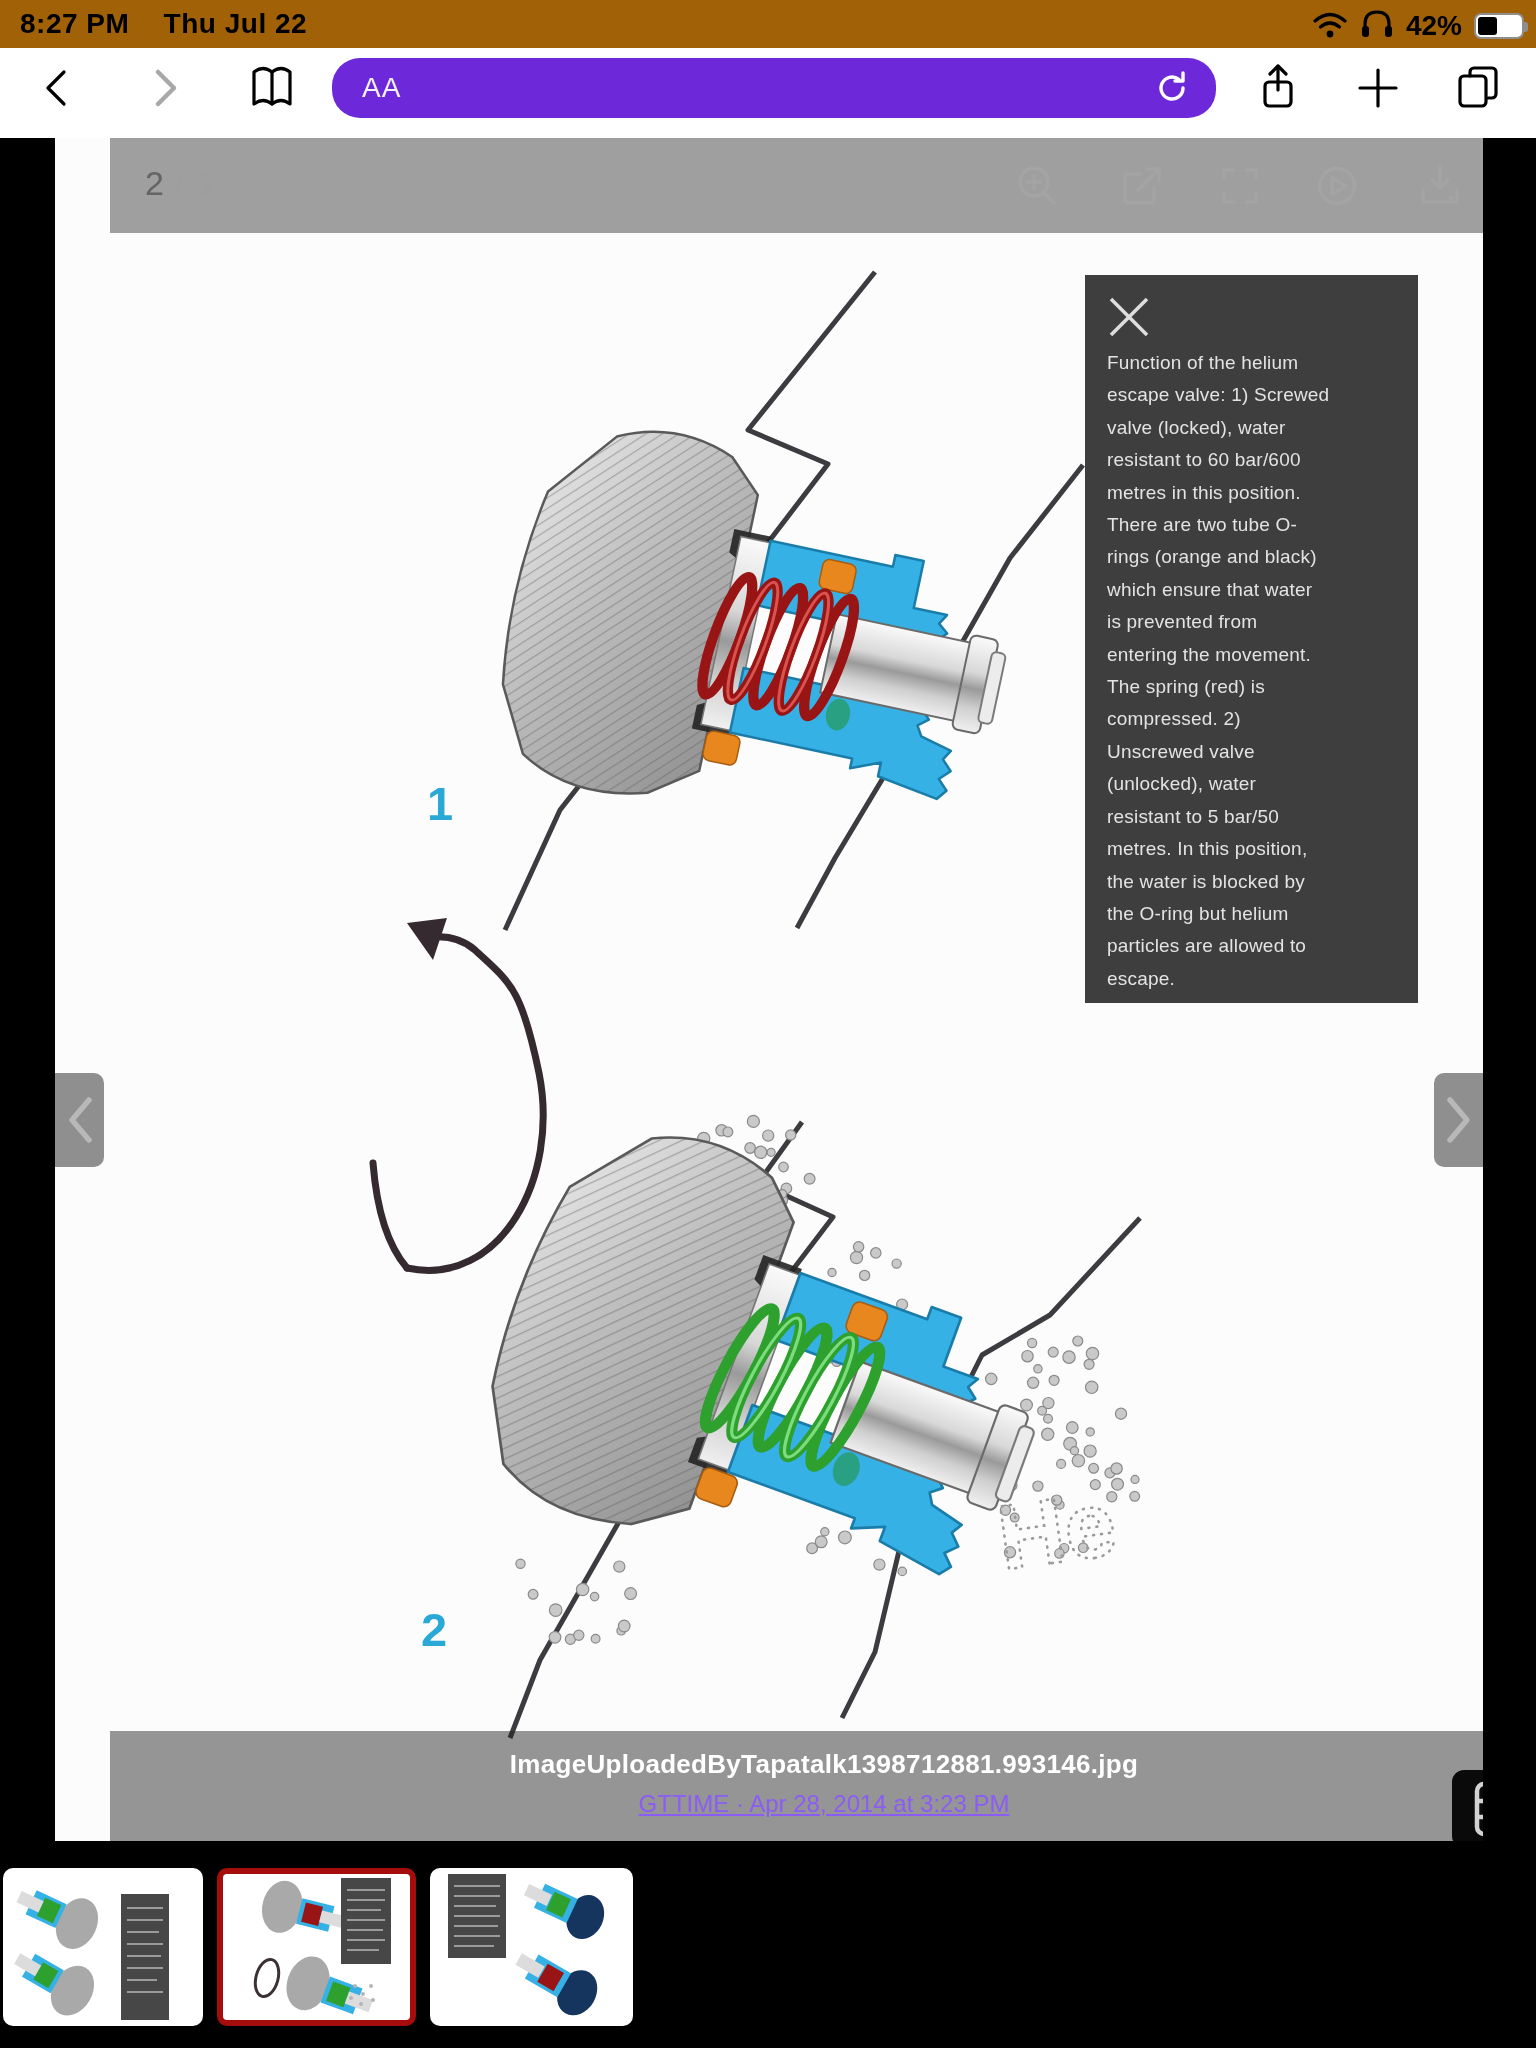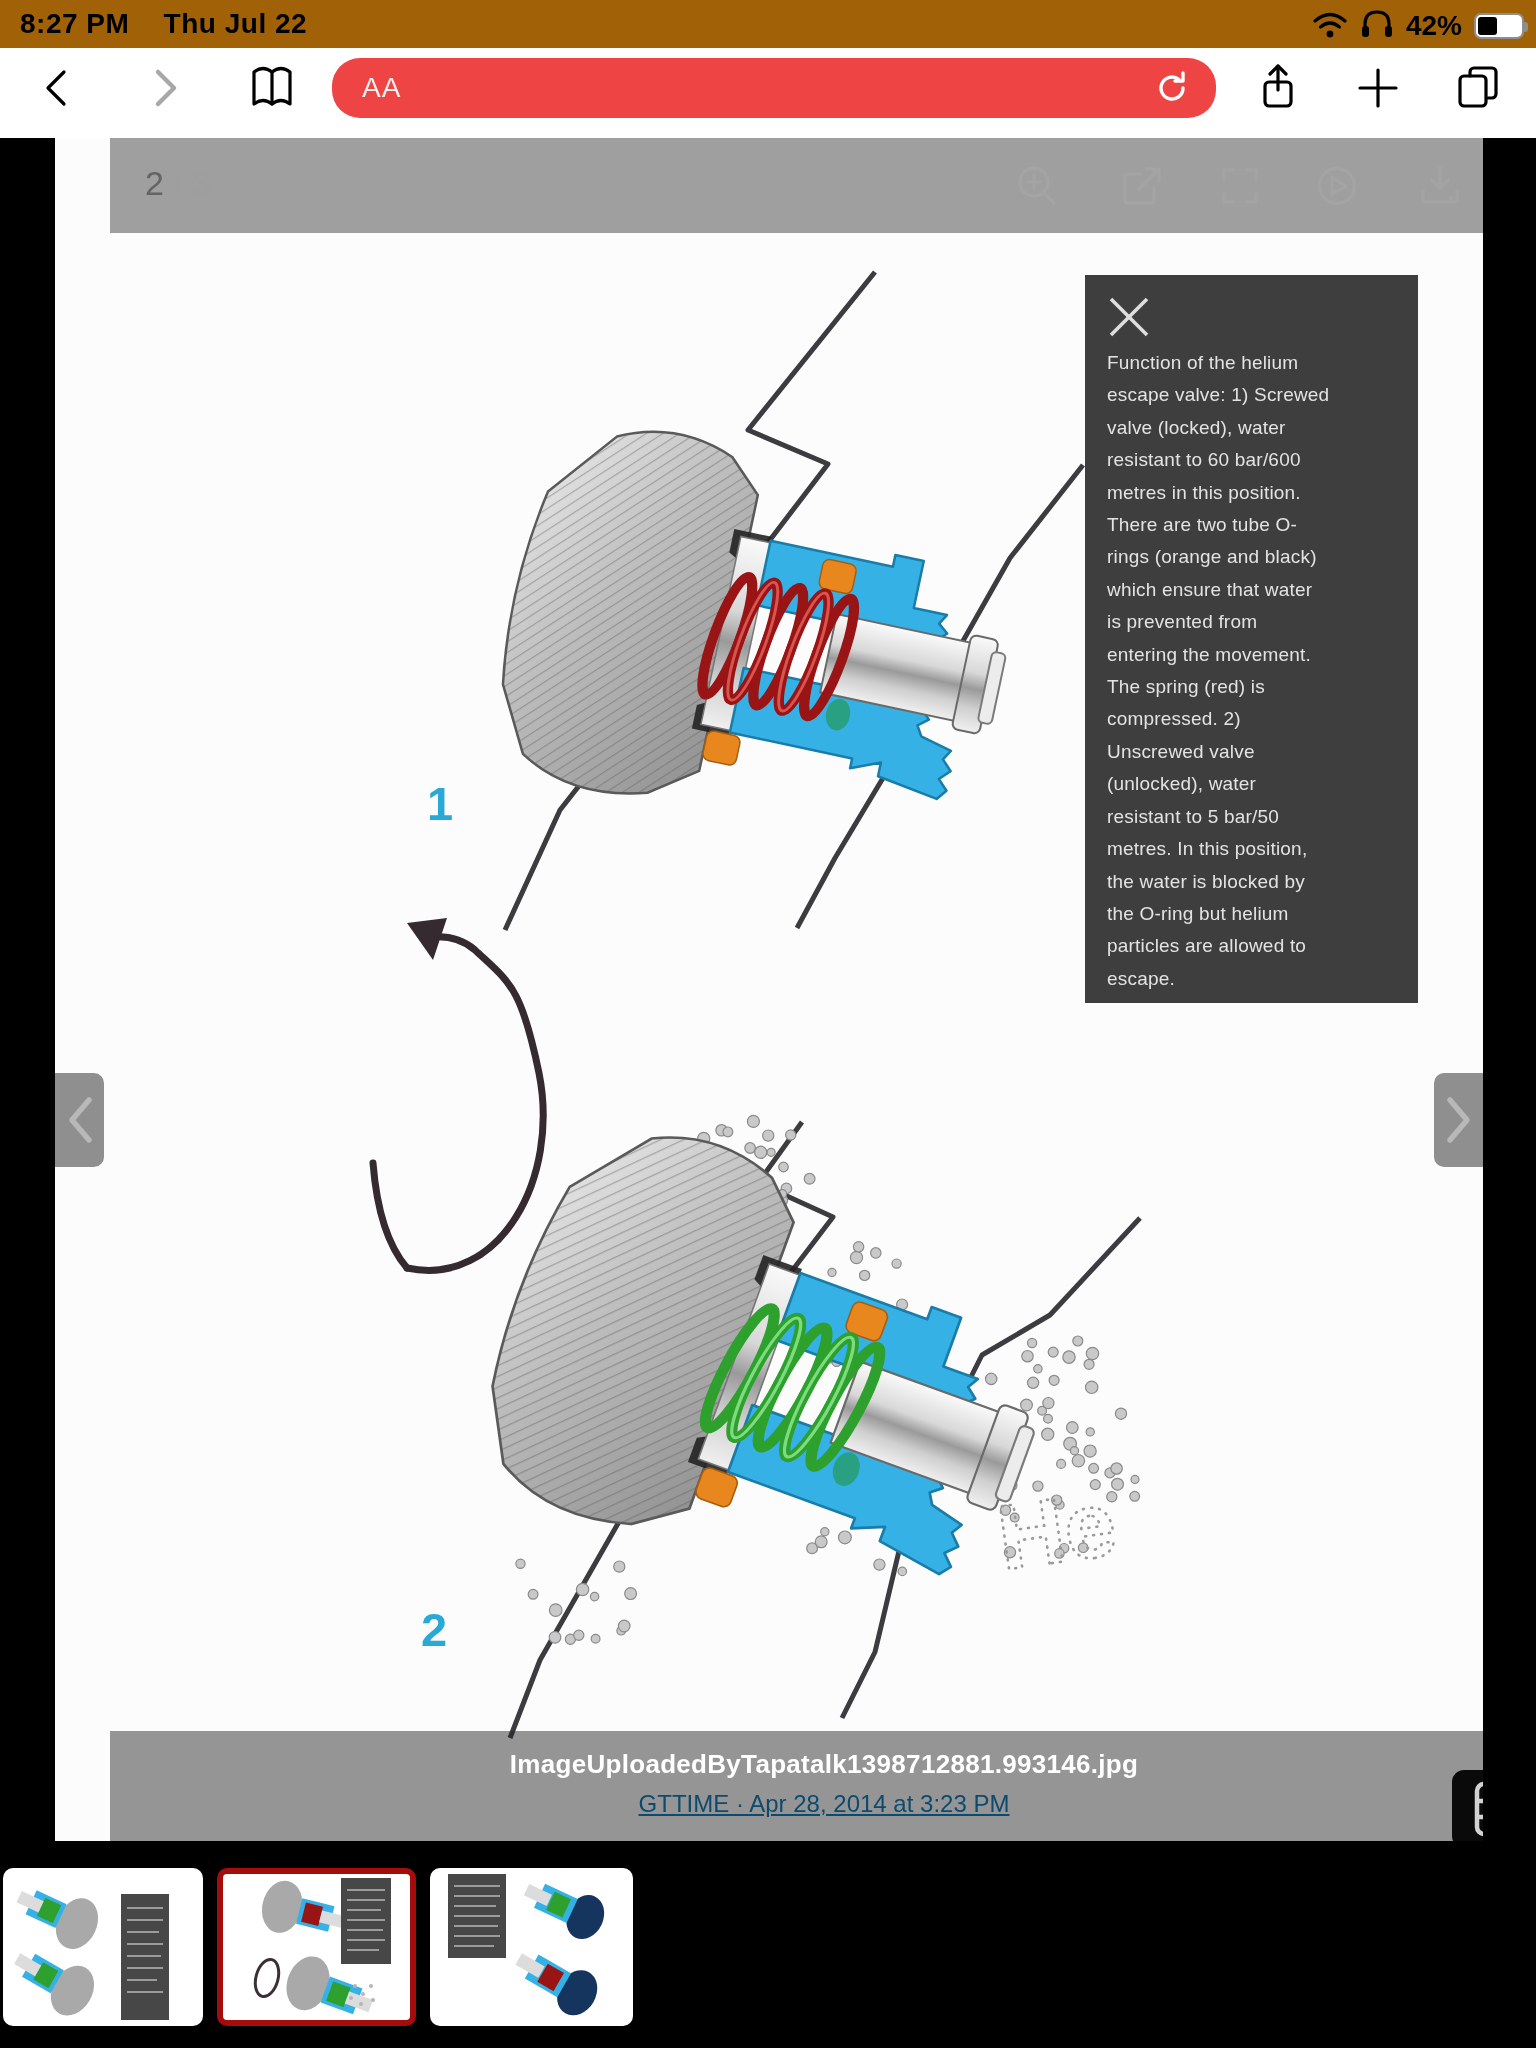--- a/index.html
+++ b/index.html
@@ -12,21 +12,21 @@
   .sb-left .date{margin-left:26px;font-weight:700;}
   .sb-right{position:absolute;right:12px;top:8px;display:flex;align-items:center;gap:12px;}
   .sb-right .pct{font-size:28px;font-weight:700;}
   .batt{position:relative;width:50px;height:26px;border:2px solid #8e8e8e;border-radius:7px;background:#fff;}
   .batt .fill{position:absolute;left:2px;top:2px;bottom:2px;width:42%;background:#000;border-radius:3px;}
   .batt .nub{position:absolute;right:-6px;top:7px;width:4px;height:10px;background:#8e8e8e;border-radius:0 3px 3px 0;}
 
   
   .toolbar{position:absolute;left:0;top:48px;width:1536px;height:90px;background:#fff;}
   .tb-icon{position:absolute;top:12px;width:56px;height:56px;}
-  .urlpill{position:absolute;left:332px;top:10px;width:884px;height:60px;background:#ef4444;border-radius:28px;color:#fff;}
+  .urlpill{position:absolute;left:332px;top:10px;width:884px;height:60px;background:#6d28d9;border-radius:28px;color:#fff;}
   .urlpill .aa{position:absolute;left:30px;top:14px;font-size:28px;color:#f2f2f2;letter-spacing:1px;}
   .urlcenter{position:absolute;left:0;right:0;top:14px;text-align:center;font-size:30px;font-weight:600;color:#fff;}
   .urlcenter svg{vertical-align:-4px;margin-right:10px;}
   .reload{position:absolute;right:26px;top:12px;}
 
   
   .viewer{position:absolute;left:0;top:138px;width:1536px;height:1910px;background:#000;}
   .photo{position:absolute;left:55px;top:0;width:1428px;height:1703px;background:#fcfcfc;overflow:hidden;}
   .illustration{position:absolute;left:0;top:0;}
 
@@ -39,21 +39,21 @@
   .vtopbar{position:absolute;left:55px;top:0;width:1428px;height:95px;background:rgba(40,40,40,0.44);}
   .counter{position:absolute;left:35px;top:26px;font-size:34px;}
   .counter .cur{color:#646464;}
   .counter .rest{color:#9e9e9e;}
   .vt-icon{position:absolute;top:20px;width:56px;height:56px;cursor:pointer;}
 
   
   .vcaption{position:absolute;left:55px;top:1593px;width:1428px;height:110px;background:rgba(35,35,35,0.47);text-align:center;color:#fff;}
   .fname{margin-top:18px;font-size:26px;font-weight:700;letter-spacing:.3px;}
   .srcline{margin-top:10px;font-size:24px;}
-  .srcline a{color:#0c4a6e;text-decoration:underline;}
+  .srcline a{color:#8b5cf6;text-decoration:underline;}
   .gridbtn{position:absolute;left:1342px;top:39px;width:99px;height:78px;background:#0a0a0a;border-radius:12px;display:flex;align-items:center;justify-content:center;}
 
   
   .navbtn{position:absolute;top:935px;width:49px;height:94px;background:#8f8f8f;display:flex;align-items:center;justify-content:center;}
   .nav-left{left:55px;border-radius:0 10px 10px 0;}
   .nav-right{left:1434px;border-radius:10px 0 0 10px;}
 
   
   .thumb{position:absolute;top:1730px;height:158px;background:#fff;border-radius:10px;overflow:hidden;}
   .thumb svg{display:block;}

